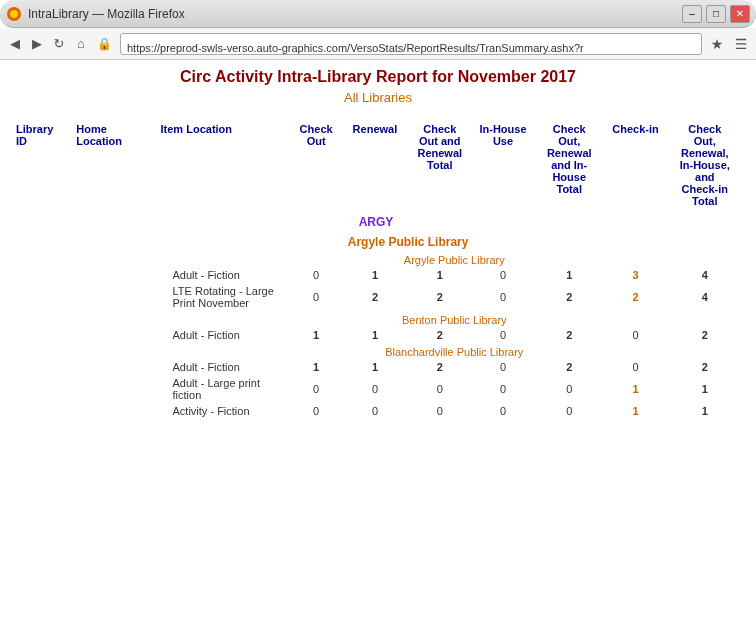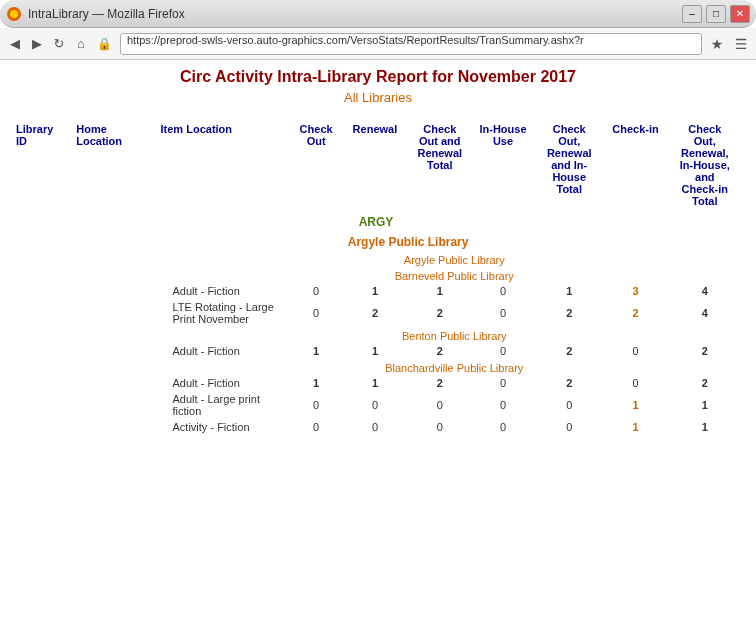--- a/index.html
+++ b/index.html
@@ -67,21 +67,21 @@
     }
     .address-bar {
       flex: 1;
       height: 22px;
       border: 1px solid #aaa;
       border-radius: 3px;
       padding: 0 6px;
       font-size: 11px;
       color: #333;
       background: white;
-      display: flex; align-items: flex-start;
+      display: flex; align-items: flex-end;
     }
     .star-icon, .menu-icon {
       width: 18px; height: 18px;
       display: flex; align-items: center; justify-content: center;
       color: #555; font-size: 14px;
     }
 
     
     .page-content {
       height: calc(629px - 28px - 32px);
@@ -125,21 +125,21 @@
       padding: 2px 4px;
       text-align: center;
       vertical-align: middle;
       color: #333;
     }
     td.left-td {
       text-align: left;
     }
 
     .group-label {
-      color: #4d7c0f;
+      color: #6d28d9;
       font-weight: bold;
       font-size: 12px;
       padding: 6px 4px 2px 0;
     }
     .library-header {
       color: #cc6600;
       font-weight: bold;
       font-size: 12px;
       padding: 4px 4px 2px 4px;
     }
@@ -222,25 +222,20 @@
           </tr>
           <tr>
             <td></td>
             <td colspan="9" class="library-header">Argyle Public Library</td>
           </tr>
           <tr>
             <td></td>
             <td></td>
             <td colspan="8" class="sub-library-header">Argyle Public Library</td>
           </tr>
-          <tr>
-            <td></td>
-            <td></td>
-            <td colspan="8" class="sub-library-header">Barneveld Public Library</td>
-          </tr>
           <tr class="data-row">
             <td></td>
             <td></td>
             <td class="item-location left-td">Adult - Fiction</td>
             <td>0</td>
             <td><strong>1</strong></td>
             <td><strong>1</strong></td>
             <td>0</td>
             <td><strong>1</strong></td>
             <td><span style="color:#cc6600; font-weight:bold;">3</span></td>

